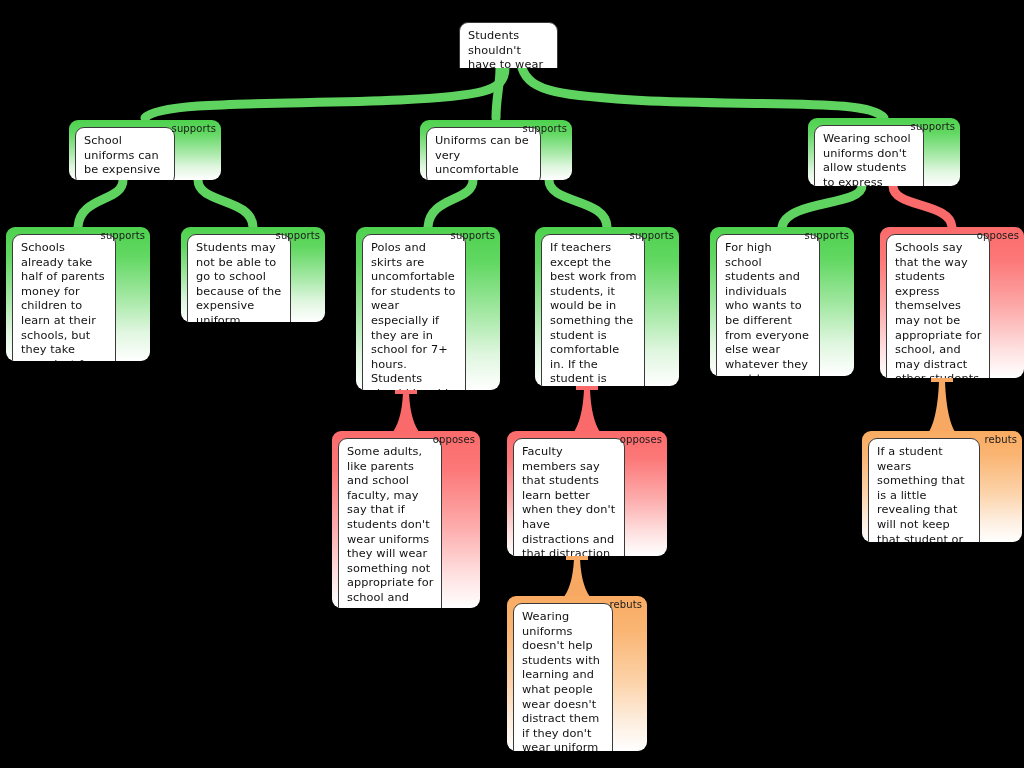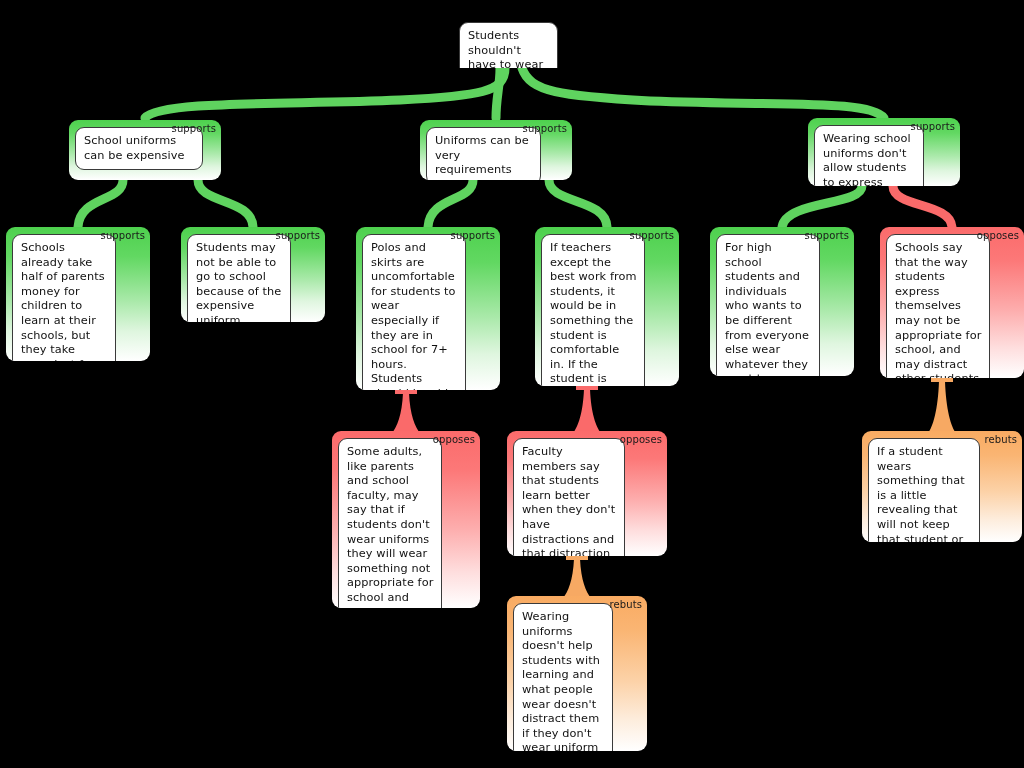--- a/index.html
+++ b/index.html
@@ -100,25 +100,25 @@
       <g>
         <rect x="566" y="556" width="22" height="4" fill="#f7a963"></rect>
         <path d="M 574 559 L 580 559 C 581 580.45, 586 592, 591 598 L 563 598 C 568 592, 573 580.45, 574 559 Z" fill="#f7a963"></path>
       </g>
     </svg>
   <div id="node-layer">
       <div class="node root" style="left: 459px; top: 22px; width: 106px; height: 46px; background: transparent; border-radius: 0px;">
         <div class="node-card" style="width: 99px; min-height: 46px; left: 0px; top: 0px;">Students shouldn't have to wear uniforms</div>
       </div>
       <div class="node supports" style="left: 69px; top: 120px; width: 152px; height: 60px;">
-        <div class="node-card" style="width: 128px; min-height: 38px;">School uniforms can be expensive</div>
+        <div class="node-card" style="width: 100px; min-height: 38px;">School uniforms can be expensive</div>
         <div class="node-tag">supports</div>
       </div>
       <div class="node supports" style="left: 420px; top: 120px; width: 152px; height: 60px;">
-        <div class="node-card" style="width: 115px; min-height: 38px;">Uniforms can be very requirements</div>
+        <div class="node-card" style="width: 115px; min-height: 38px;">Uniforms can be very uncomfortable</div>
         <div class="node-tag">supports</div>
       </div>
       <div class="node supports" style="left: 808px; top: 118px; width: 152px; height: 68px;">
         <div class="node-card" style="width: 110px; min-height: 68px;">Wearing school uniforms don't allow students to express themselves</div>
         <div class="node-tag">supports</div>
       </div>
       <div class="node supports" style="left: 6px; top: 227px; width: 144px; height: 134px;">
         <div class="node-card" style="width: 104px; min-height: 130px;">Schools already take half of parents money for children to learn at their schools, but they take more just for children to wear a specific set of clothing.</div>
         <div class="node-tag">supports</div>
       </div>

